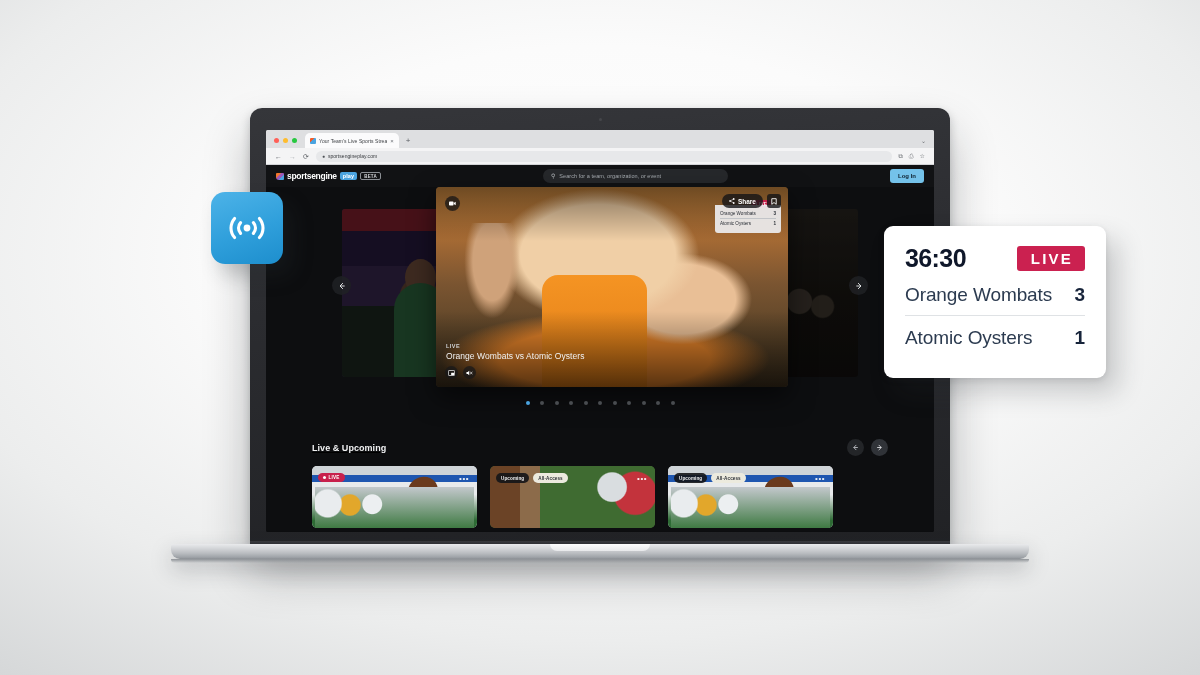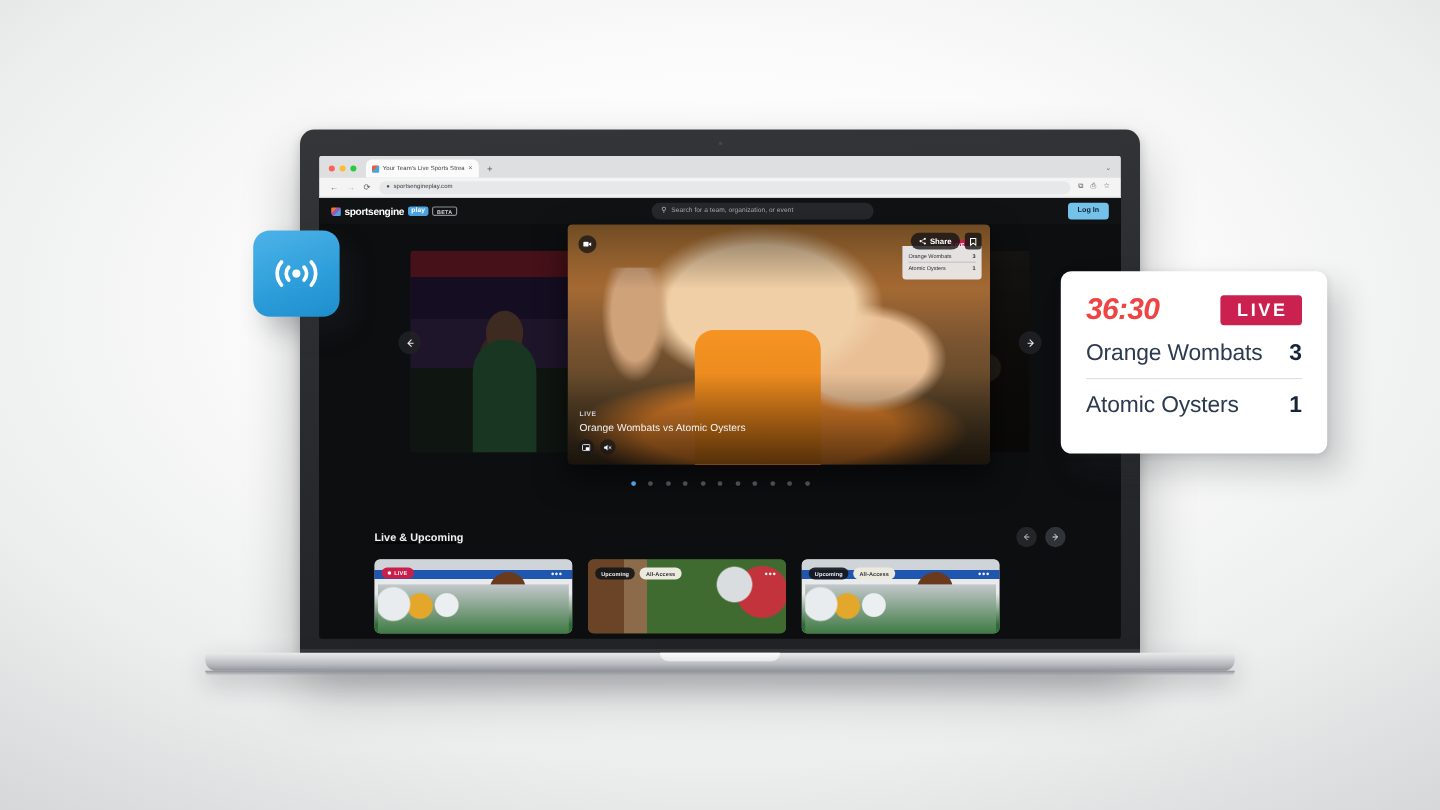--- a/index.html
+++ b/index.html
@@ -268,21 +268,20 @@
   
   .videocard {
     position: absolute;
     left: 170px;
     top: 0;
     width: 352px;
     height: 200px;
     border-radius: 4px;
     overflow: hidden;
     box-shadow: 0 10px 26px rgba(0,0,0,.55);
-    margin-left: 37px;
   }
   .ph-players {
     position: absolute; inset: 0;
     background:
       radial-gradient(ellipse 40% 46% at 46% 34%, #f0cfa6 0 55%, rgba(240,207,166,0) 72%),
       radial-gradient(ellipse 26% 30% at 70% 56%, #e9bf96 0 58%, rgba(233,191,150,0) 76%),
       radial-gradient(ellipse 60% 30% at 48% 86%, #e8852a 0 50%, rgba(232,133,42,0) 78%),
       linear-gradient(180deg,#c9873f 0%, #a96c34 24%, #7b5531 48%, #5d4529 72%, #42331f 100%);
   }
   .ph-players::after {
@@ -504,21 +503,21 @@
   #scorecard {
     position: absolute;
     left: 884px; top: 226px;
     width: 222px; height: 152px;
     background: #fff;
     border-radius: 9px;
     box-shadow: 12px 14px 26px rgba(40,45,52,.22), 0 2px 6px rgba(40,45,52,.12);
     padding: 18px 21px 16px 21px;
   }
   .sc-top { display: flex; align-items: center; justify-content: space-between; }
-  .sc-clock { color: #ef4444; font-size: 25px; font-weight: bold; letter-spacing: -.6px; font-style: italic; }
+  .sc-clock { color: #0f172a; font-size: 25px; font-weight: bold; letter-spacing: -.6px; }
   .sc-live {
     background: #cb2150; color: #fff;
     font-size: 15px; font-weight: bold;
     letter-spacing: 2.2px;
     padding: 5px 12px 5px 14px;
     border-radius: 3px;
     line-height: 1;
   }
   .sc-row {
     display: flex; align-items: baseline; justify-content: space-between;

